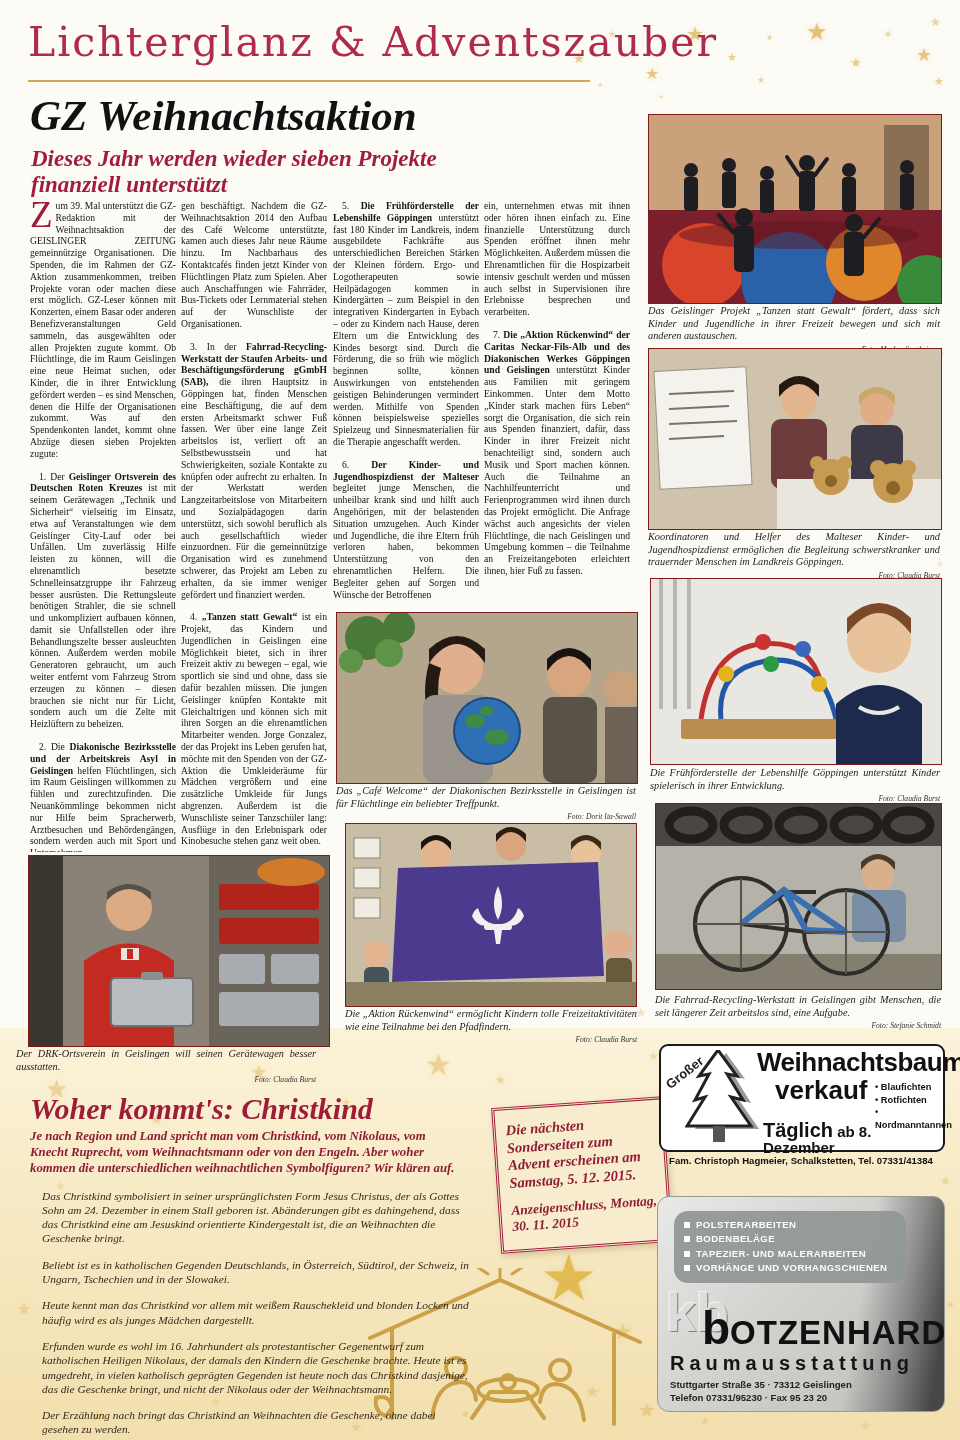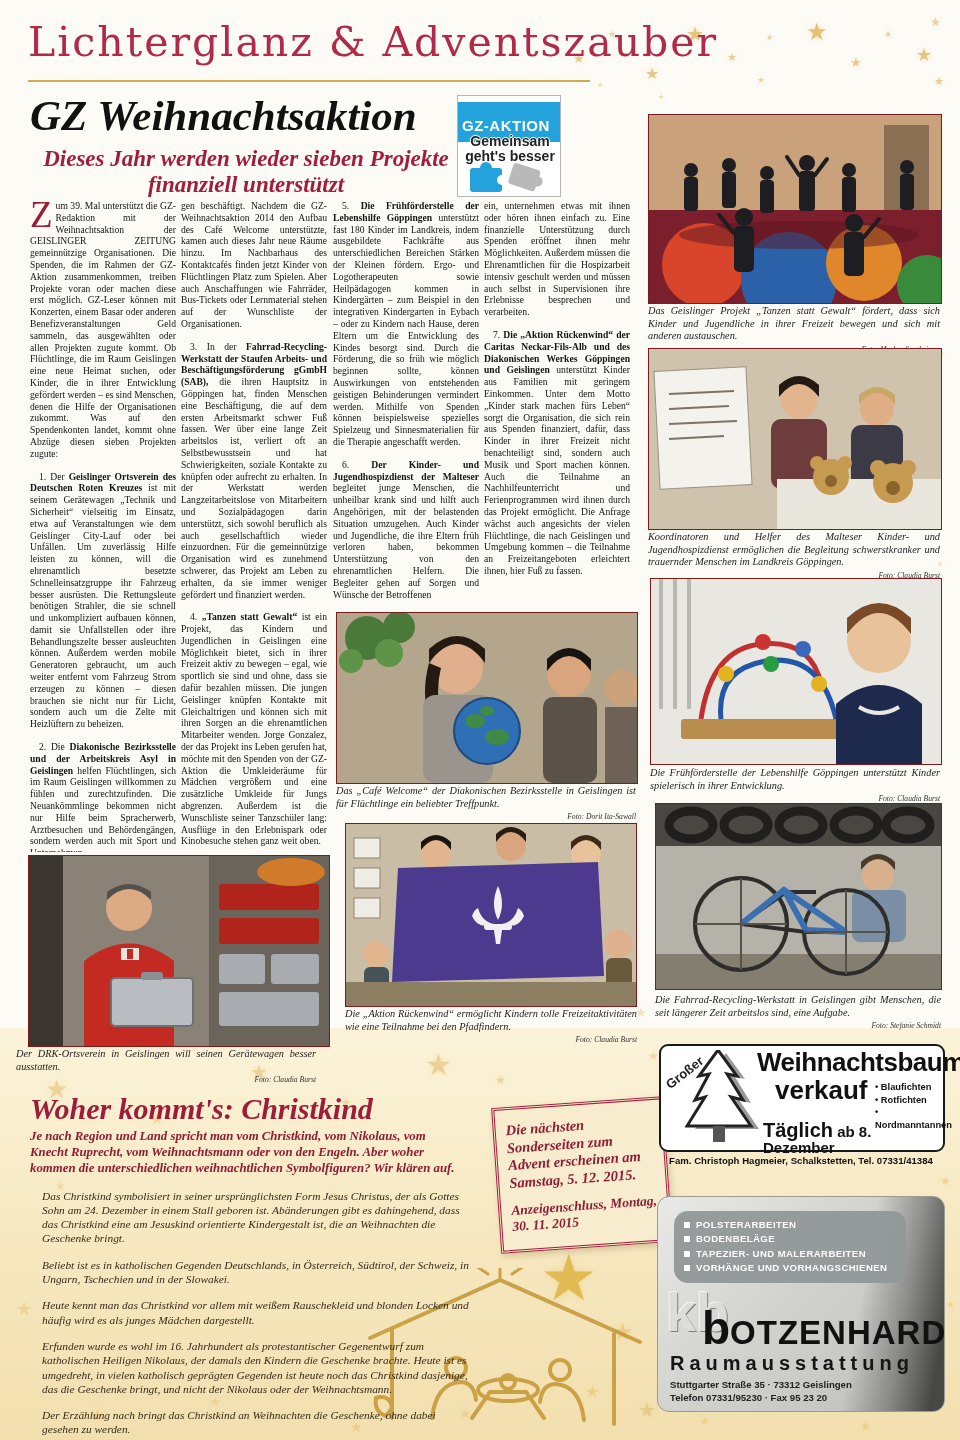--- a/index.html
+++ b/index.html
@@ -11,21 +11,21 @@
   #star-layer{position:absolute;inset:0;pointer-events:none;z-index:1;}
   .star{position:absolute;font-family:"DejaVu Sans",sans-serif;line-height:1;
         text-shadow:0 0 6px rgba(232,195,110,.55);}
   
   .banner{position:absolute;left:28px;top:22px;margin:0;z-index:2;
           font:400 41px/1 "DejaVu Serif",serif;color:#b02a4a;letter-spacing:2px;}
   .goldrule{position:absolute;left:28px;top:80px;width:562px;height:2px;background:#d2a855;z-index:2;}
   .headline{position:absolute;left:30px;top:94px;margin:0;z-index:2;
             font:italic 700 43px/1 "Liberation Serif",serif;color:#111;}
   .subhead{position:absolute;left:31px;top:146px;width:430px;margin:0;z-index:2;
-           font:italic 700 23px/1.12 "Liberation Serif",serif;color:#a21d3c;text-align:center;}
+           font:italic 700 23px/1.12 "Liberation Serif",serif;color:#a21d3c;}
   
   .gz-logo{position:absolute;left:457px;top:95px;width:102px;height:100px;background:#fff;
            border:1px solid #b5b5b5;z-index:2;overflow:hidden;}
   .gz-band{position:absolute;left:0;top:6px;width:102px;height:40px;background:#23a2dc;}
   .gz-title{position:absolute;left:4px;top:22px;width:96px;
             font:700 15px/1 "Liberation Sans",sans-serif;color:#fff;letter-spacing:.5px;}
   .gz-mid{position:absolute;left:2px;top:38px;width:100px;text-align:center;
           font:700 14px/1.1 "Liberation Sans",sans-serif;color:#222;
           text-shadow:-1px 0 #fff,1px 0 #fff,0 -1px #fff,0 1px #fff;}
   
@@ -139,37 +139,20 @@
       <span class="star" style="left: 946px; top: 1300px; font-size: 10px; opacity: 0.4; color: rgb(223, 183, 97);">★</span>
       <span class="star" style="left: 700px; top: 1416px; font-size: 11px; opacity: 0.4; color: rgb(223, 183, 97);">★</span>
       <span class="star" style="left: 860px; top: 1420px; font-size: 12px; opacity: 0.4; color: rgb(223, 183, 97);">★</span>
     </div>
 
   <h1 class="banner">Lichterglanz &amp; Adventszauber</h1>
   <div class="goldrule"></div>
   <h2 class="headline">GZ Weihnachtsaktion</h2>
   <h3 class="subhead">Dieses Jahr werden wieder sieben Projekte finanziell unterstützt</h3>
 
-  <div class="gz-logo">
-    <div class="gz-band"></div>
-    <div class="gz-title">GZ-AKTION</div>
-    <div class="gz-mid">
-      <span>Gemeinsam</span><br>
-      <span>geht's besser</span>
-    </div>
-    <svg class="gz-puzzle" width="100" height="34" viewBox="0 0 100 34" style="position:absolute;left:0;top:64px;">
-      <rect x="12" y="8" width="32" height="24" rx="3" fill="#23a2dc"></rect>
-      <circle cx="28" cy="8" r="6" fill="#23a2dc"></circle>
-      <circle cx="44" cy="20" r="5" fill="#fff"></circle>
-      <g transform="rotate(18 66 18)">
-        <rect x="52" y="6" width="28" height="22" rx="3" fill="#b9b9b9"></rect>
-        <circle cx="80" cy="17" r="5" fill="#b9b9b9"></circle>
-      </g>
-    </svg>
-  </div>
 
   <div class="col" style="left:30px;height:652px;">
     <p><span class="dropcap">Z</span><span>um 39. Mal unterstützt die GZ-Redaktion mit der Weihnachtsaktion der GEISLINGER ZEITUNG gemeinnützige Organisationen. Die Spenden, die im Rahmen der GZ-Aktion zusammenkommen, treiben Projekte voran oder machen diese erst möglich. GZ-Leser können mit Konzerten, einem Basar oder anderen Benefizveranstaltungen Geld sammeln, das ausgewählten oder allen Projekten zugute kommt. Ob Flüchtlinge, die im Raum Geislingen eine neue Heimat suchen, oder Kinder, die in ihrer Entwicklung gefördert werden – es sind Menschen, denen die Hilfe der Organisationen zukommt. Was auf den Spendenkonten landet, kommt ohne Abzüge diesen sieben Projekten zugute:</span></p>
     <p class="ind"><span>1. Der </span><b>Geislinger Ortsverein des Deutschen Roten Kreuzes</b><span> ist mit seinem Gerätewagen „Technik und Sicherheit“ vielseitig im Einsatz, etwa auf Veranstaltungen wie dem Geislinger City-Lauf oder bei Unfällen. Um zuverlässig Hilfe leisten zu können, will die ehrenamtlich besetzte Schnelleinsatzgruppe ihr Fahrzeug besser ausrüsten. Die Rettungsleute benötigen Strahler, die sie schnell und unkompliziert aufbauen können, damit sie Unfallstellen oder ihre Behandlungszelte besser ausleuchten können. Außerdem werden mobile Generatoren gebraucht, um auch weiter entfernt vom Fahrzeug Strom erzeugen zu können – diesen brauchen sie nicht nur für Licht, sondern auch um die Zelte mit Heizlüftern zu beheizen.</span></p>
     <p class="ind"><span>2. Die </span><b>Diakonische Bezirksstelle und der Arbeitskreis Asyl in Geislingen</b><span> helfen Flüchtlingen, sich im Raum Geislingen willkommen zu fühlen und zurechtzufinden. Die Neuankömmlinge bekommen nicht nur Hilfe beim Spracherwerb, Arztbesuchen und Behördengängen, sondern werden auch mit Sport und Unternehmun-</span></p>
   </div>
 
   <div class="col" style="left:181px;height:648px;">
     <p><span>gen beschäftigt. Nachdem die GZ-Weihnachtsaktion 2014 den Aufbau des Café Welcome unterstützte, kamen auch dieses Jahr neue Räume hinzu. Im Nachbarhaus des Kontaktcafés finden jetzt Kinder von Flüchtlingen Platz zum Spielen. Aber auch Anschaffungen wie Fahrräder, Bus-Tickets oder Lernmaterial stehen auf der Wunschliste der Organisationen.</span></p>
     <p class="ind"><span>3. In der </span><b>Fahrrad-Recycling-Werkstatt der Staufen Arbeits- und Beschäftigungsförderung gGmbH (SAB),</b><span> die ihren Hauptsitz in Göppingen hat, finden Menschen eine Beschäftigung, die auf dem ersten Arbeitsmarkt schwer Fuß fassen. Wer über eine lange Zeit arbeitslos ist, verliert oft an Selbstbewusstsein und hat Schwierigkeiten, soziale Kontakte zu knüpfen oder aufrecht zu erhalten. In der Werkstatt werden Langzeitarbeitslose von Mitarbeitern und Sozialpädagogen darin unterstützt, sich sowohl beruflich als auch gesellschaftlich wieder einzuordnen. Für die gemeinnützige Organisation wird es zunehmend schwerer, das Projekt am Leben zu erhalten, da sie immer weniger gefördert und finanziert werden.</span></p>

